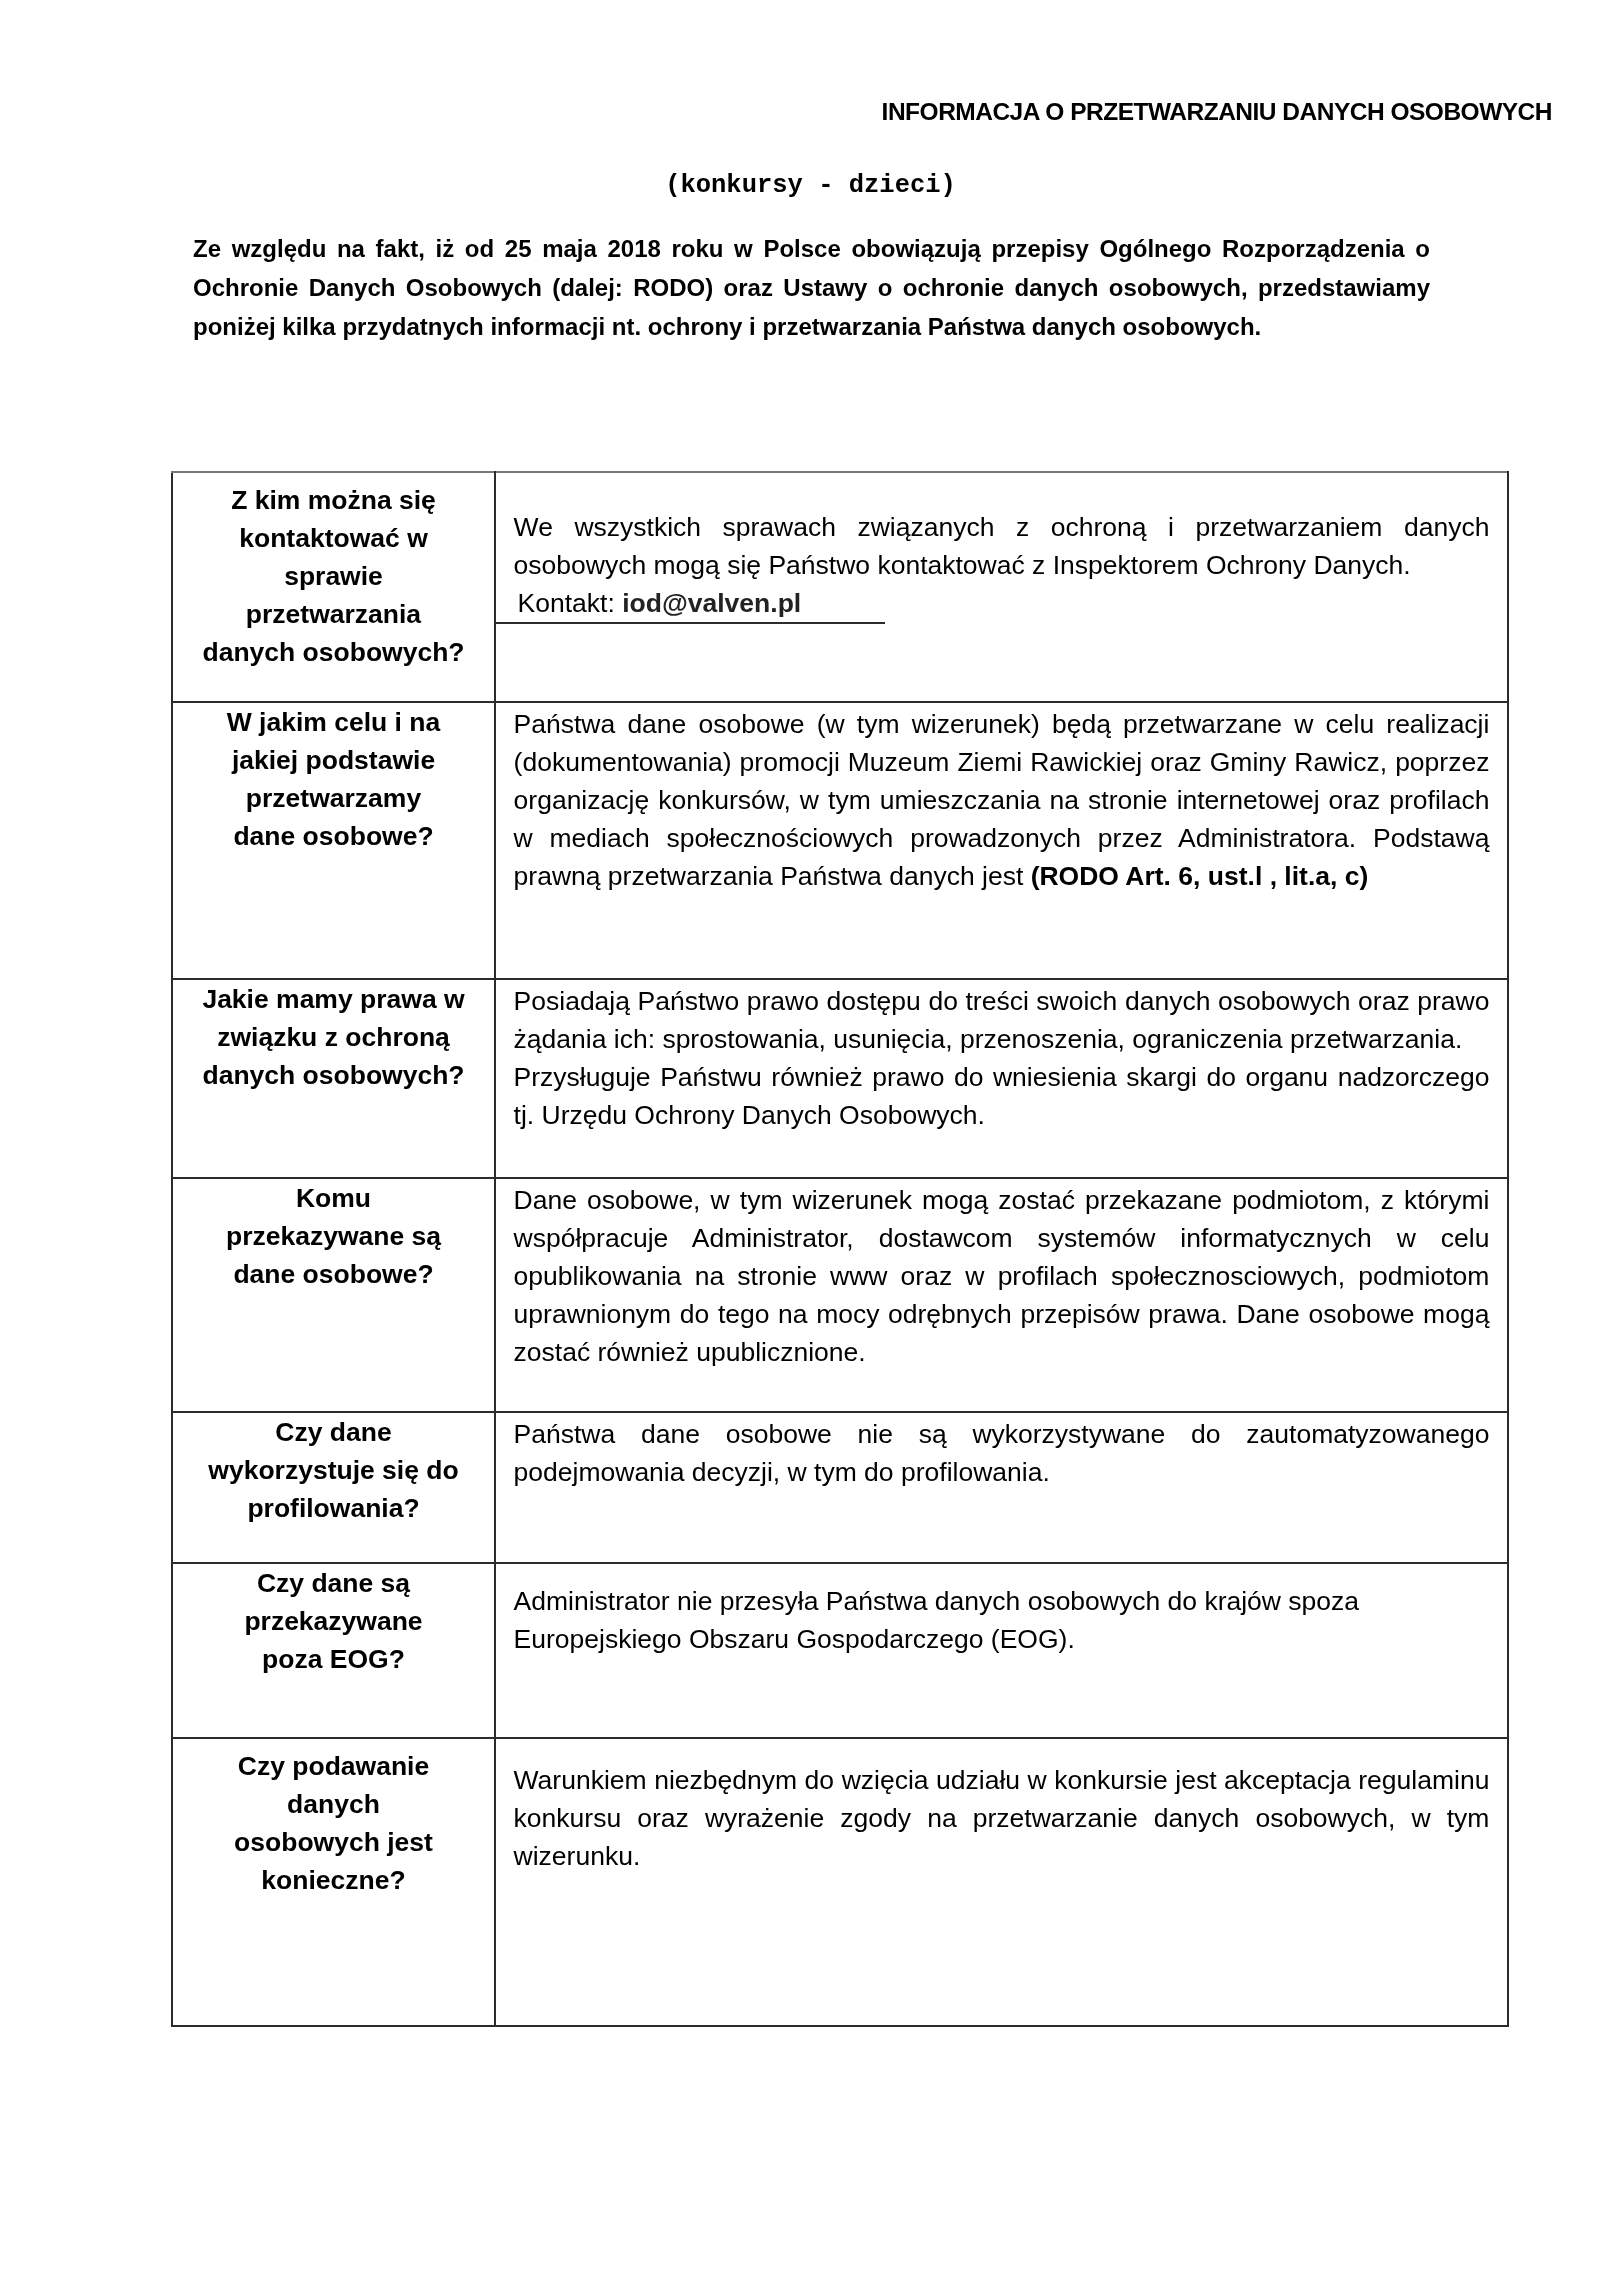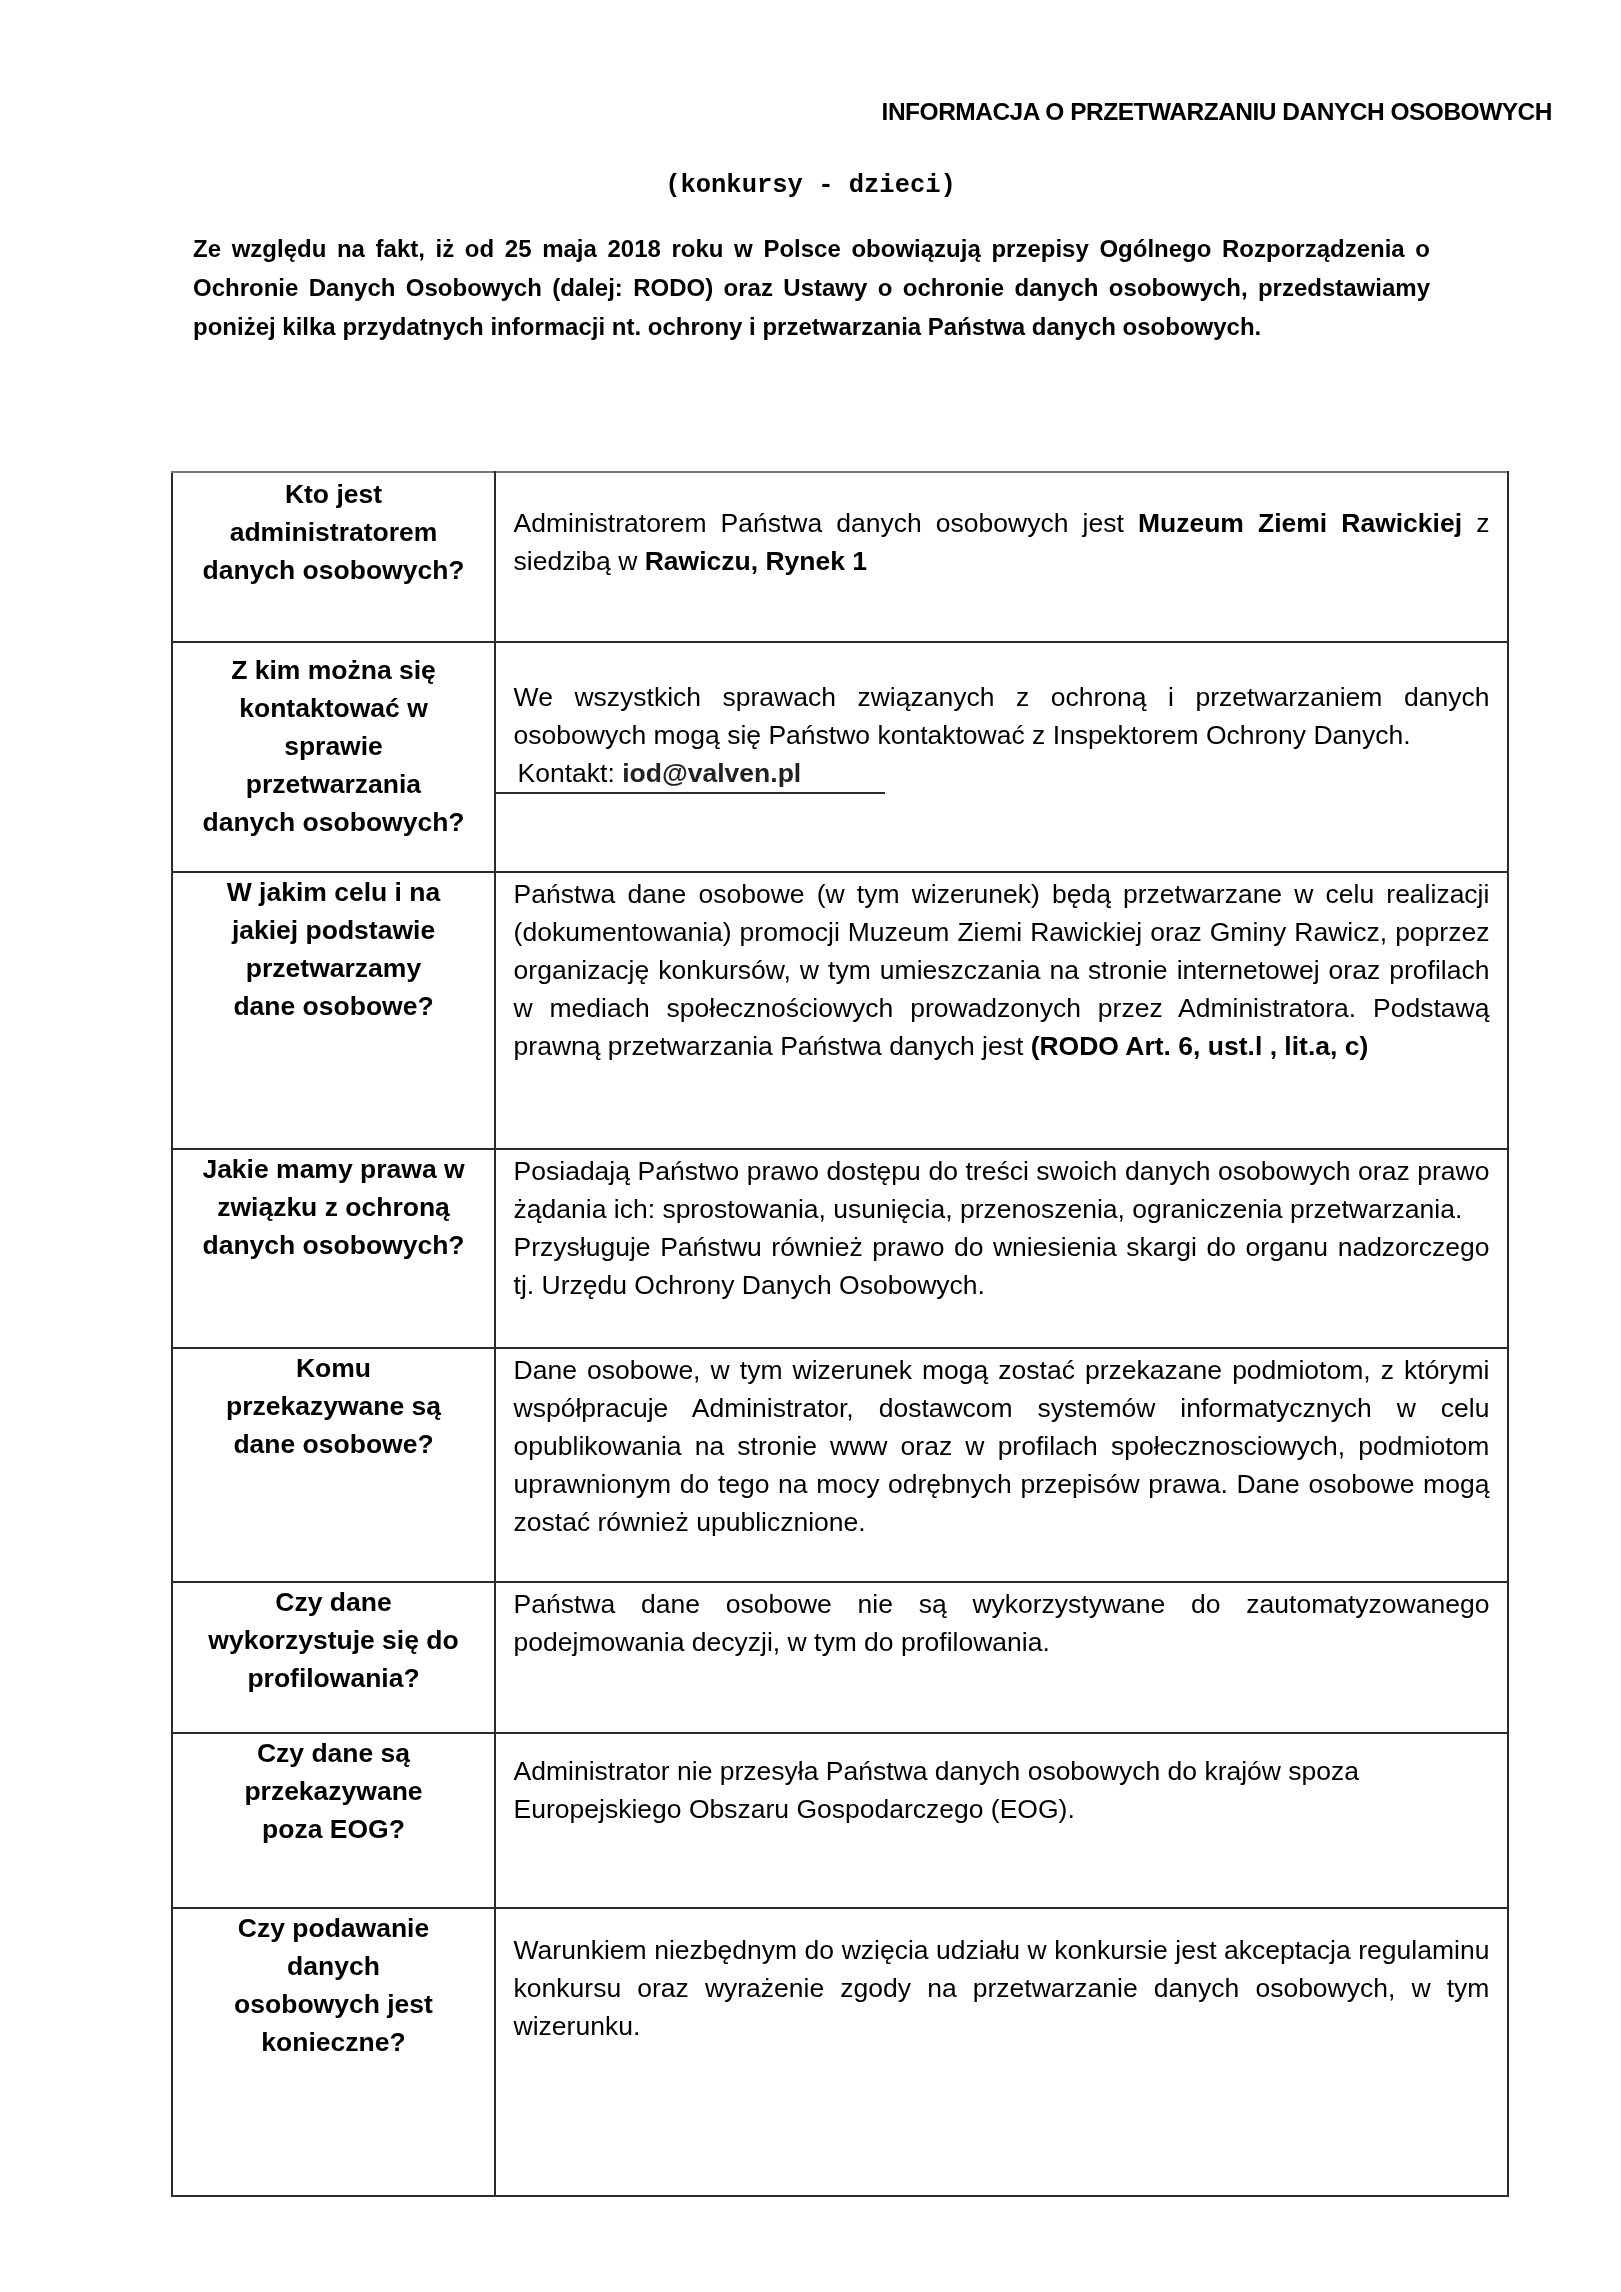--- a/index.html
+++ b/index.html
@@ -46,28 +46,20 @@
 </style>
 </head>
 <body>
 
 <div class="doc-title">INFORMACJA O PRZETWARZANIU DANYCH OSOBOWYCH</div>
 <div class="doc-subtitle">(konkursy  -  dzieci)</div>
 <div class="intro">Ze względu na fakt, iż od 25 maja 2018 roku w Polsce obowiązują przepisy Ogólnego Rozporządzenia o Ochronie Danych Osobowych (dalej: RODO) oraz Ustawy o ochronie danych osobowych, przedstawiamy poniżej kilka przydatnych informacji nt. ochrony i przetwarzania Państwa danych osobowych.</div>
 
 <table class="info">
   <tbody>
-      <tr style="height:170px">
-    <td class="q" style="vertical-align:top;padding-top:2px">
-      <div class="q-inner" style="padding:0 19.6px">Kto jest administratorem danych osobowych?</div>
-    </td>
-    <td class="a">
-      <div class="a-inner" style="padding-top:31px"><span>Administratorem Państwa danych osobowych jest </span><b>Muzeum Ziemi Rawickiej</b><span> z siedzibą w </span><b>Rawiczu, Rynek 1</b></div>
-    </td>
-  </tr>
   <tr style="height:230px">
     <td class="q" style="vertical-align:top;padding-top:0">
       <div class="q-inner" style="padding:8px 29px">Z kim można się kontaktować w sprawie przetwarzania danych osobowych?</div>
     </td>
     <td class="a">
       <div class="a-inner" style="padding-top:35px">
         <div>We wszystkich sprawach związanych z ochroną i przetwarzaniem danych osobowych mogą się Państwo kontaktować z Inspektorem Ochrony Danych.</div>
         <div class="contact-line"><span>Kontakt: </span><b style="color:#222">iod@valven.pl</b></div>
       </div>
     </td>
@@ -109,21 +101,21 @@
   </tr>
   <tr style="height:175px">
     <td class="q" style="vertical-align:top;padding-top:0">
       <div class="q-inner" style="padding:0 39px">Czy dane są przekazywane poza EOG?</div>
     </td>
     <td class="a" style="text-align:left">
       <div class="a-inner" style="padding-top:17.6px;padding-right:78px">Administrator nie przesyła Państwa danych osobowych do krajów spoza Europejskiego Obszaru Gospodarczego (EOG).</div>
     </td>
   </tr>
   <tr style="height:288px">
-    <td class="q" style="vertical-align:top;padding-top:0">
+    <td class="q" style="vertical-align:top;padding-top:8px">
       <div class="q-inner" style="padding:0 49px">Czy podawanie danych osobowych jest konieczne?</div>
     </td>
     <td class="a">
       <div class="a-inner" style="padding-top:21.6px">Warunkiem niezbędnym do wzięcia udziału w konkursie jest akceptacja regulaminu konkursu oraz wyrażenie zgody na przetwarzanie danych osobowych, w tym wizerunku.</div>
     </td>
   </tr>
 </tbody>
   </table>
 
 

